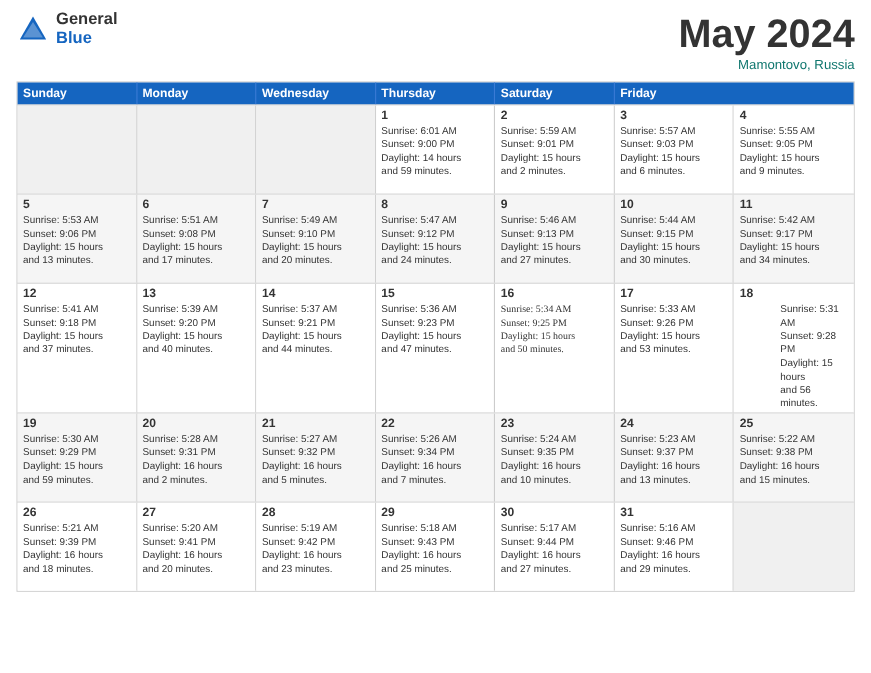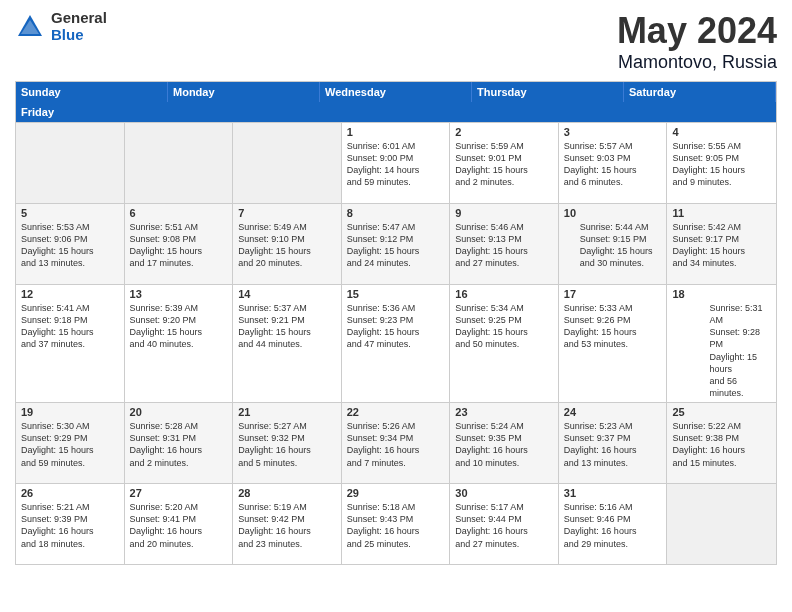--- a/index.html
+++ b/index.html
@@ -49,32 +49,32 @@
     }
     .title-block {
       text-align: right;
     }
     .main-title {
       font-size: 36px;
       font-weight: bold;
       color: #333;
     }
     .sub-title {
-      font-size: 18px;
-      color: #0f172a;
+      font-size: 12px;
+      color: #0f766e;
     }
     .calendar {
       flex: 1;
       display: flex;
       flex-direction: column;
       border: 1px solid #ccc;
     }
     .cal-header {
       display: grid;
-      grid-template-columns: repeat(5, 1fr);
+      grid-template-columns: repeat(7, 1fr);
       background: #1565c0;
     }
     .cal-header-cell {
       color: #fff;
       font-size: 11px;
       font-weight: bold;
       padding: 4px 5px;
       text-align: left;
       border-right: 1px solid #3a7bd5;
     }
@@ -209,21 +209,21 @@
           </div>
           <div class="cal-cell">
             <div class="day-num">9</div>
             <div class="day-info" style="white-space: pre-line;">Sunrise: 5:46 AM
 Sunset: 9:13 PM
 Daylight: 15 hours
 and 27 minutes.</div>
           </div>
           <div class="cal-cell">
             <div class="day-num">10</div>
-            <div class="day-info" style="white-space: pre-line; margin-left: 16px;">Sunrise: 5:44 AM
+            <div class="day-info" style="white-space: pre-line;">Sunrise: 5:44 AM
 Sunset: 9:15 PM
 Daylight: 15 hours
 and 30 minutes.</div>
           </div>
           <div class="cal-cell">
             <div class="day-num">11</div>
             <div class="day-info" style="white-space: pre-line;">Sunrise: 5:42 AM
 Sunset: 9:17 PM
 Daylight: 15 hours
 and 34 minutes.</div>
@@ -253,21 +253,21 @@
           </div>
           <div class="cal-cell">
             <div class="day-num">15</div>
             <div class="day-info" style="white-space: pre-line;">Sunrise: 5:36 AM
 Sunset: 9:23 PM
 Daylight: 15 hours
 and 47 minutes.</div>
           </div>
           <div class="cal-cell">
             <div class="day-num">16</div>
-            <div class="day-info" style="white-space: pre-line;">Sunrise: 5:34 AM
+            <div class="day-info" style="white-space: pre-line; font-family: Liberation Serif, serif;">Sunrise: 5:34 AM
 Sunset: 9:25 PM
 Daylight: 15 hours
 and 50 minutes.</div>
           </div>
           <div class="cal-cell">
             <div class="day-num">17</div>
             <div class="day-info" style="white-space: pre-line;">Sunrise: 5:33 AM
 Sunset: 9:26 PM
 Daylight: 15 hours
 and 53 minutes.</div>

